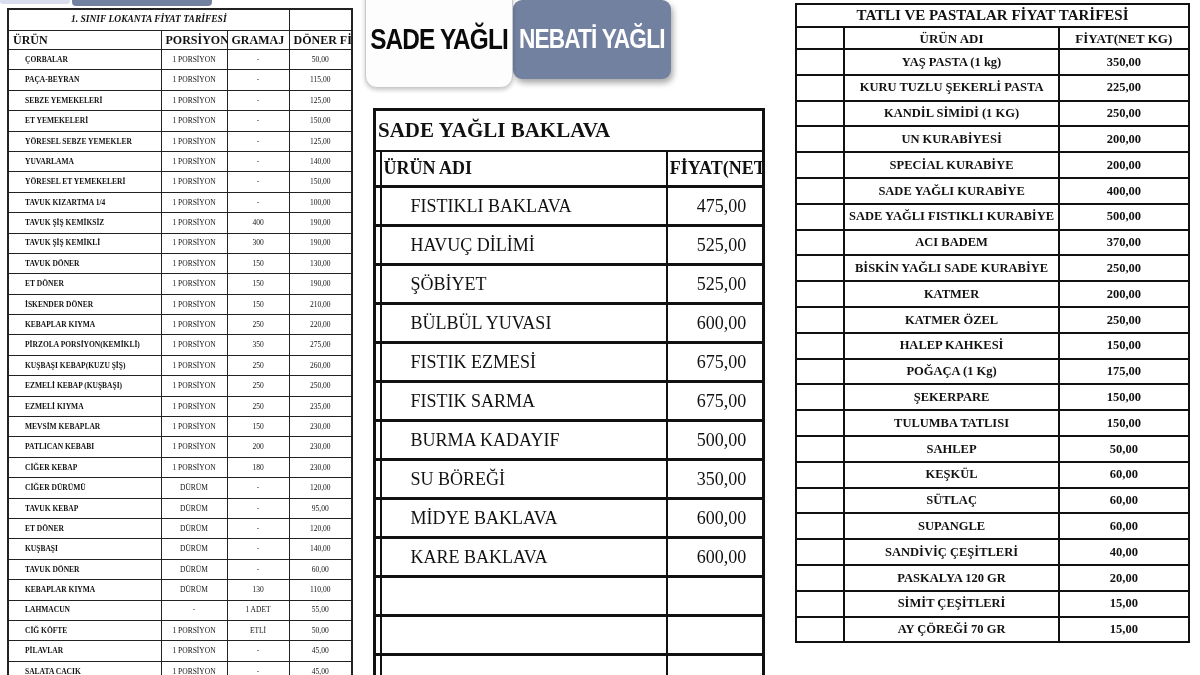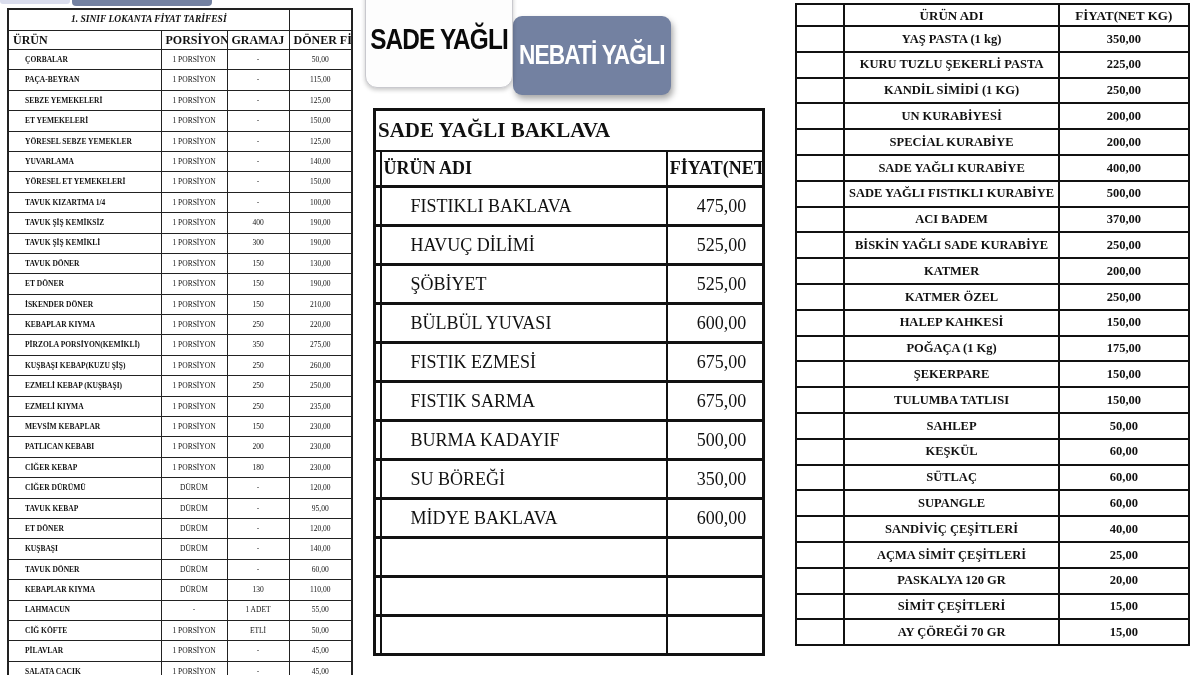--- a/index.html
+++ b/index.html
@@ -23,21 +23,21 @@
   .left-table .data-row td{height:19.4px;}
   .left-table .data-row .c0{text-align:left;font-weight:bold;padding-left:16px;}
 
   
   .tab{position:absolute;display:flex;align-items:center;justify-content:center;
        font-family:"Liberation Sans",sans-serif;font-weight:700;}
   .tab .tab-label{display:inline-block;transform:scaleX(.84);letter-spacing:-1px;white-space:nowrap;}
   .tab.sade{left:365px;top:-10px;width:146px;height:96px;background:#fdfdfd;
             border:1px solid #c9c9ce;border-radius:0 0 12px 12px;z-index:3;
             box-shadow:0 2px 4px rgba(0,0,0,.22);color:#0a0a0a;font-size:29px;}
-  .tab.nebati{left:513px;top:16px;width:158px;height:79px;background:#7381a1;
+  .tab.nebati{left:513px;top:0;width:158px;height:79px;background:#7381a1;
             border-radius:9px;z-index:2;box-shadow:2px 4px 6px rgba(0,0,0,.35);
             color:#ffffff;font-size:27px;align-items:center;}
 
   
   .mid-table{left:373px;top:108px;width:392px;border:3px solid #111;}
   .mid-table td{border:2px solid #111;font-size:18px;text-align:left;}
   .mid-table .title-row td{height:39px;font-weight:bold;font-size:21px;}
   .mid-table .head-row td{height:33px;font-weight:bold;font-size:18px;}
   .mid-table .data-row td{height:36px;border-top-width:3px;border-bottom-width:3px;padding-left:29px;}
   .mid-table td.lead{padding:0;}
@@ -327,20 +327,25 @@
           <td class="c0">SU BÖREĞİ</td>
           <td class="c1">350,00</td>
         </tr>
         <tr class="data-row">
           <td class="lead"></td>
           <td class="c0">MİDYE BAKLAVA</td>
           <td class="c1">600,00</td>
         </tr>
         <tr class="data-row">
           <td class="lead"></td>
+          <td class="c0">KARE BAKLAVA</td>
+          <td class="c1">600,00</td>
+        </tr>
+        <tr class="data-row">
+          <td class="lead"></td>
           <td class="c0"></td>
           <td class="c1"></td>
         </tr>
         <tr class="data-row">
           <td class="lead"></td>
           <td class="c0"></td>
           <td class="c1"></td>
         </tr>
         <tr class="data-row">
           <td class="lead"></td>
@@ -350,20 +355,23 @@
       </tbody>
     </table>
 
   <table class="right-table">
       <colgroup>
         <col style="width:48px">
         <col style="width:212px">
         <col style="width:129px">
       </colgroup>
       <tbody>
+        <tr class="title-row">
+          <td class="title" colspan="3">TATLI VE PASTALAR FİYAT TARİFESİ</td>
+        </tr>
         <tr class="head-row">
           <td class="lead"></td>
           <td>ÜRÜN ADI</td>
           <td>FİYAT(NET KG)</td>
         </tr>
         <tr class="data-row">
           <td class="lead"></td>
           <td class="c0">YAŞ PASTA (1 kg)</td>
           <td class="c1">350,00</td>
         </tr>
@@ -457,25 +465,20 @@
           <td class="c0">SUPANGLE</td>
           <td class="c1">60,00</td>
         </tr>
         <tr class="data-row">
           <td class="lead"></td>
           <td class="c0">SANDİVİÇ ÇEŞİTLERİ</td>
           <td class="c1">40,00</td>
         </tr>
         <tr class="data-row">
           <td class="lead"></td>
-          <td class="c0">AÇMA SİMİT ÇEŞİTLERİ</td>
-          <td class="c1">25,00</td>
-        </tr>
-        <tr class="data-row">
-          <td class="lead"></td>
           <td class="c0">PASKALYA 120 GR</td>
           <td class="c1">20,00</td>
         </tr>
         <tr class="data-row">
           <td class="lead"></td>
           <td class="c0">SİMİT ÇEŞİTLERİ</td>
           <td class="c1">15,00</td>
         </tr>
         <tr class="data-row">
           <td class="lead"></td>

